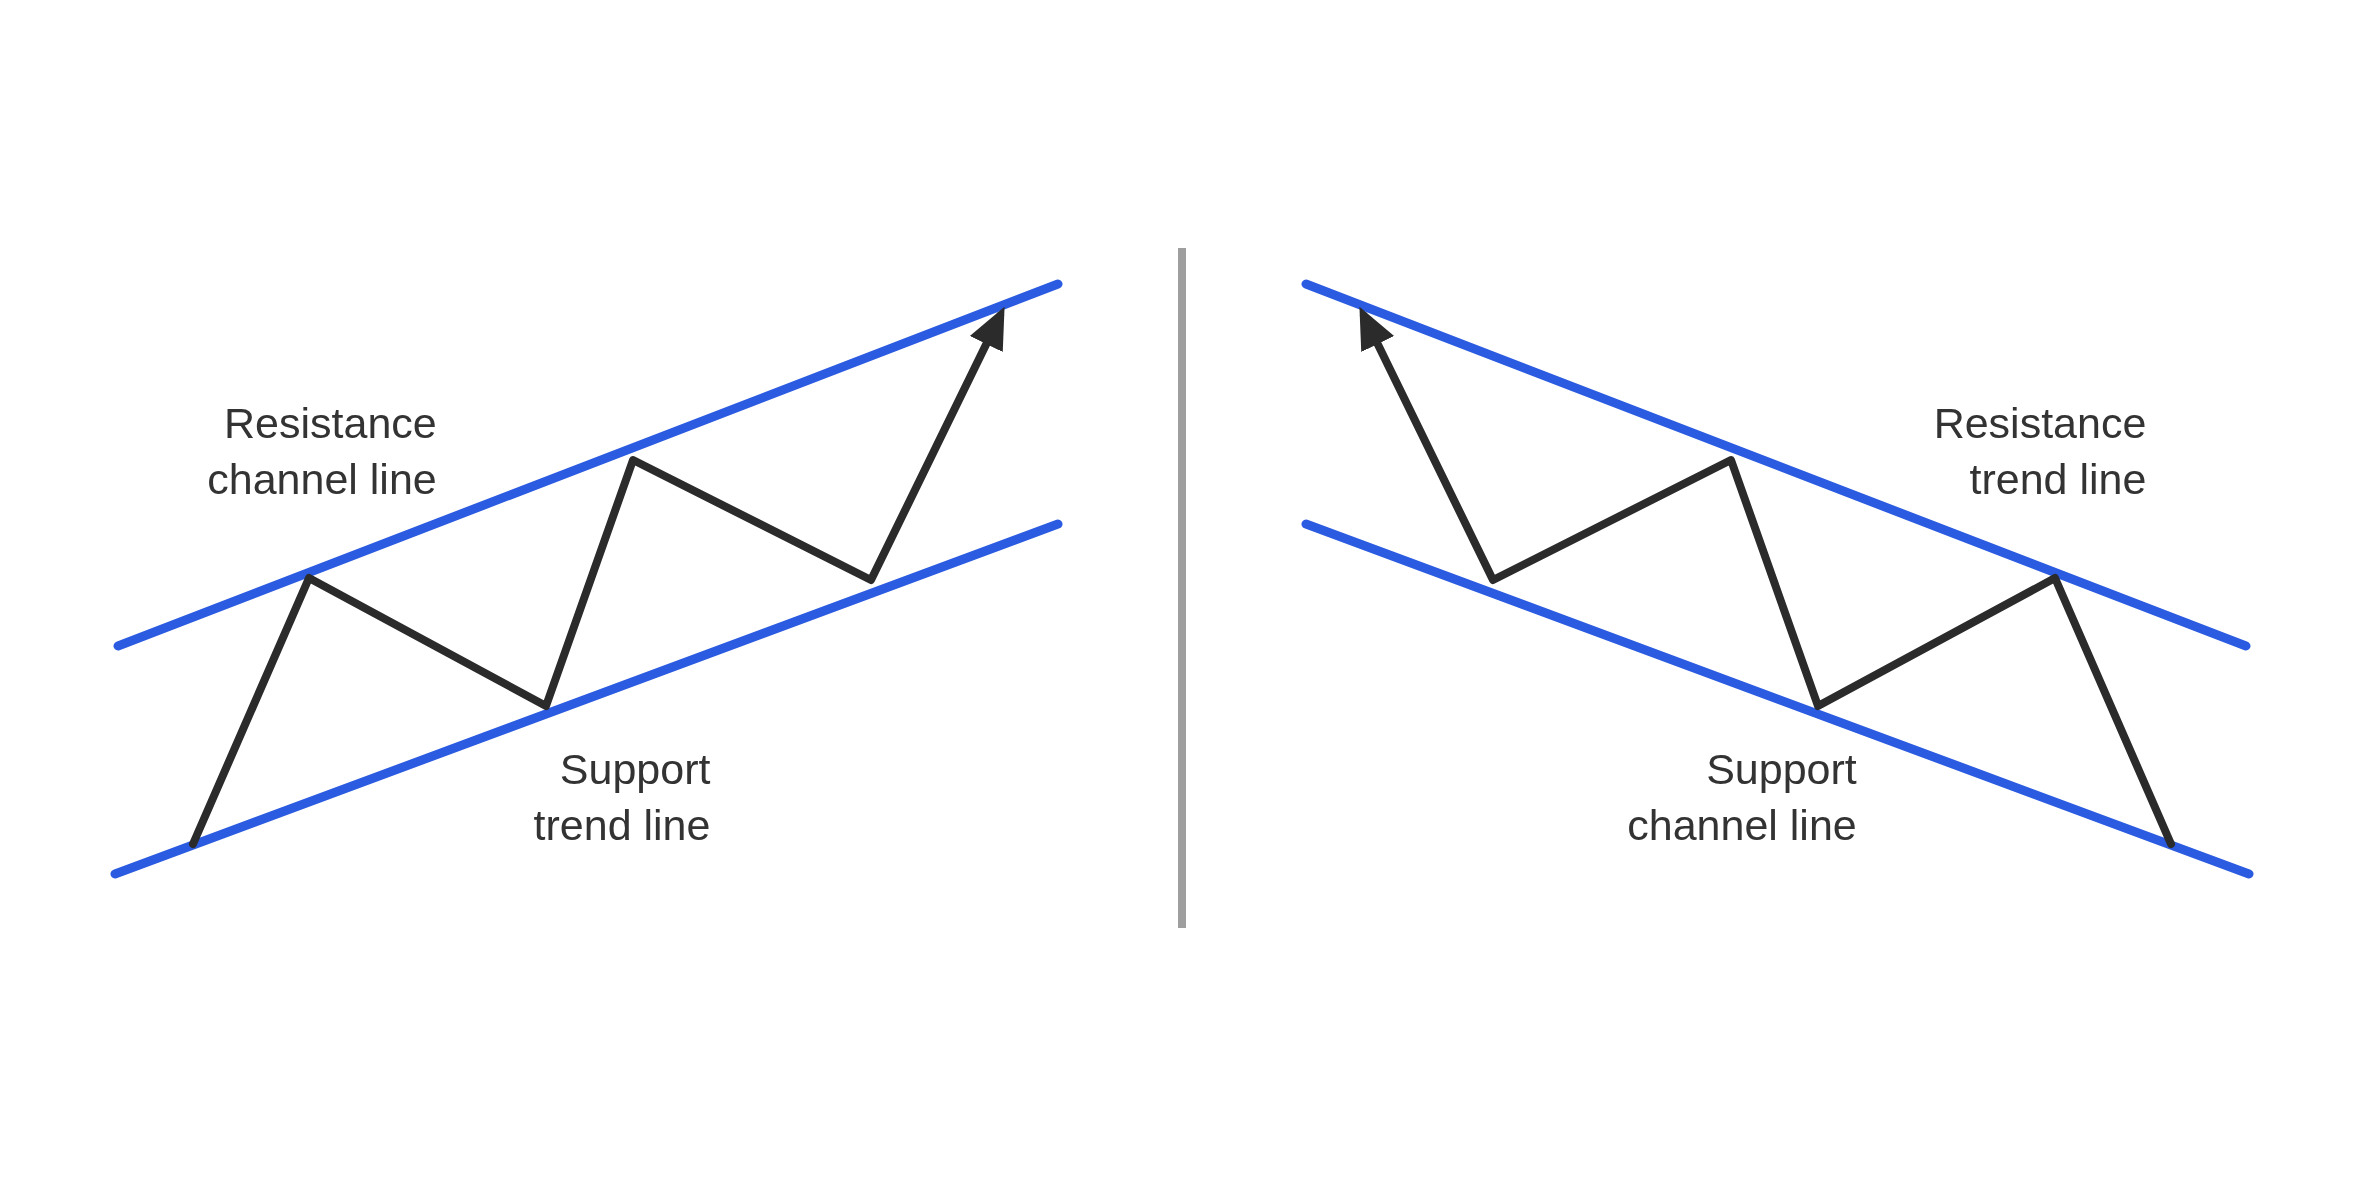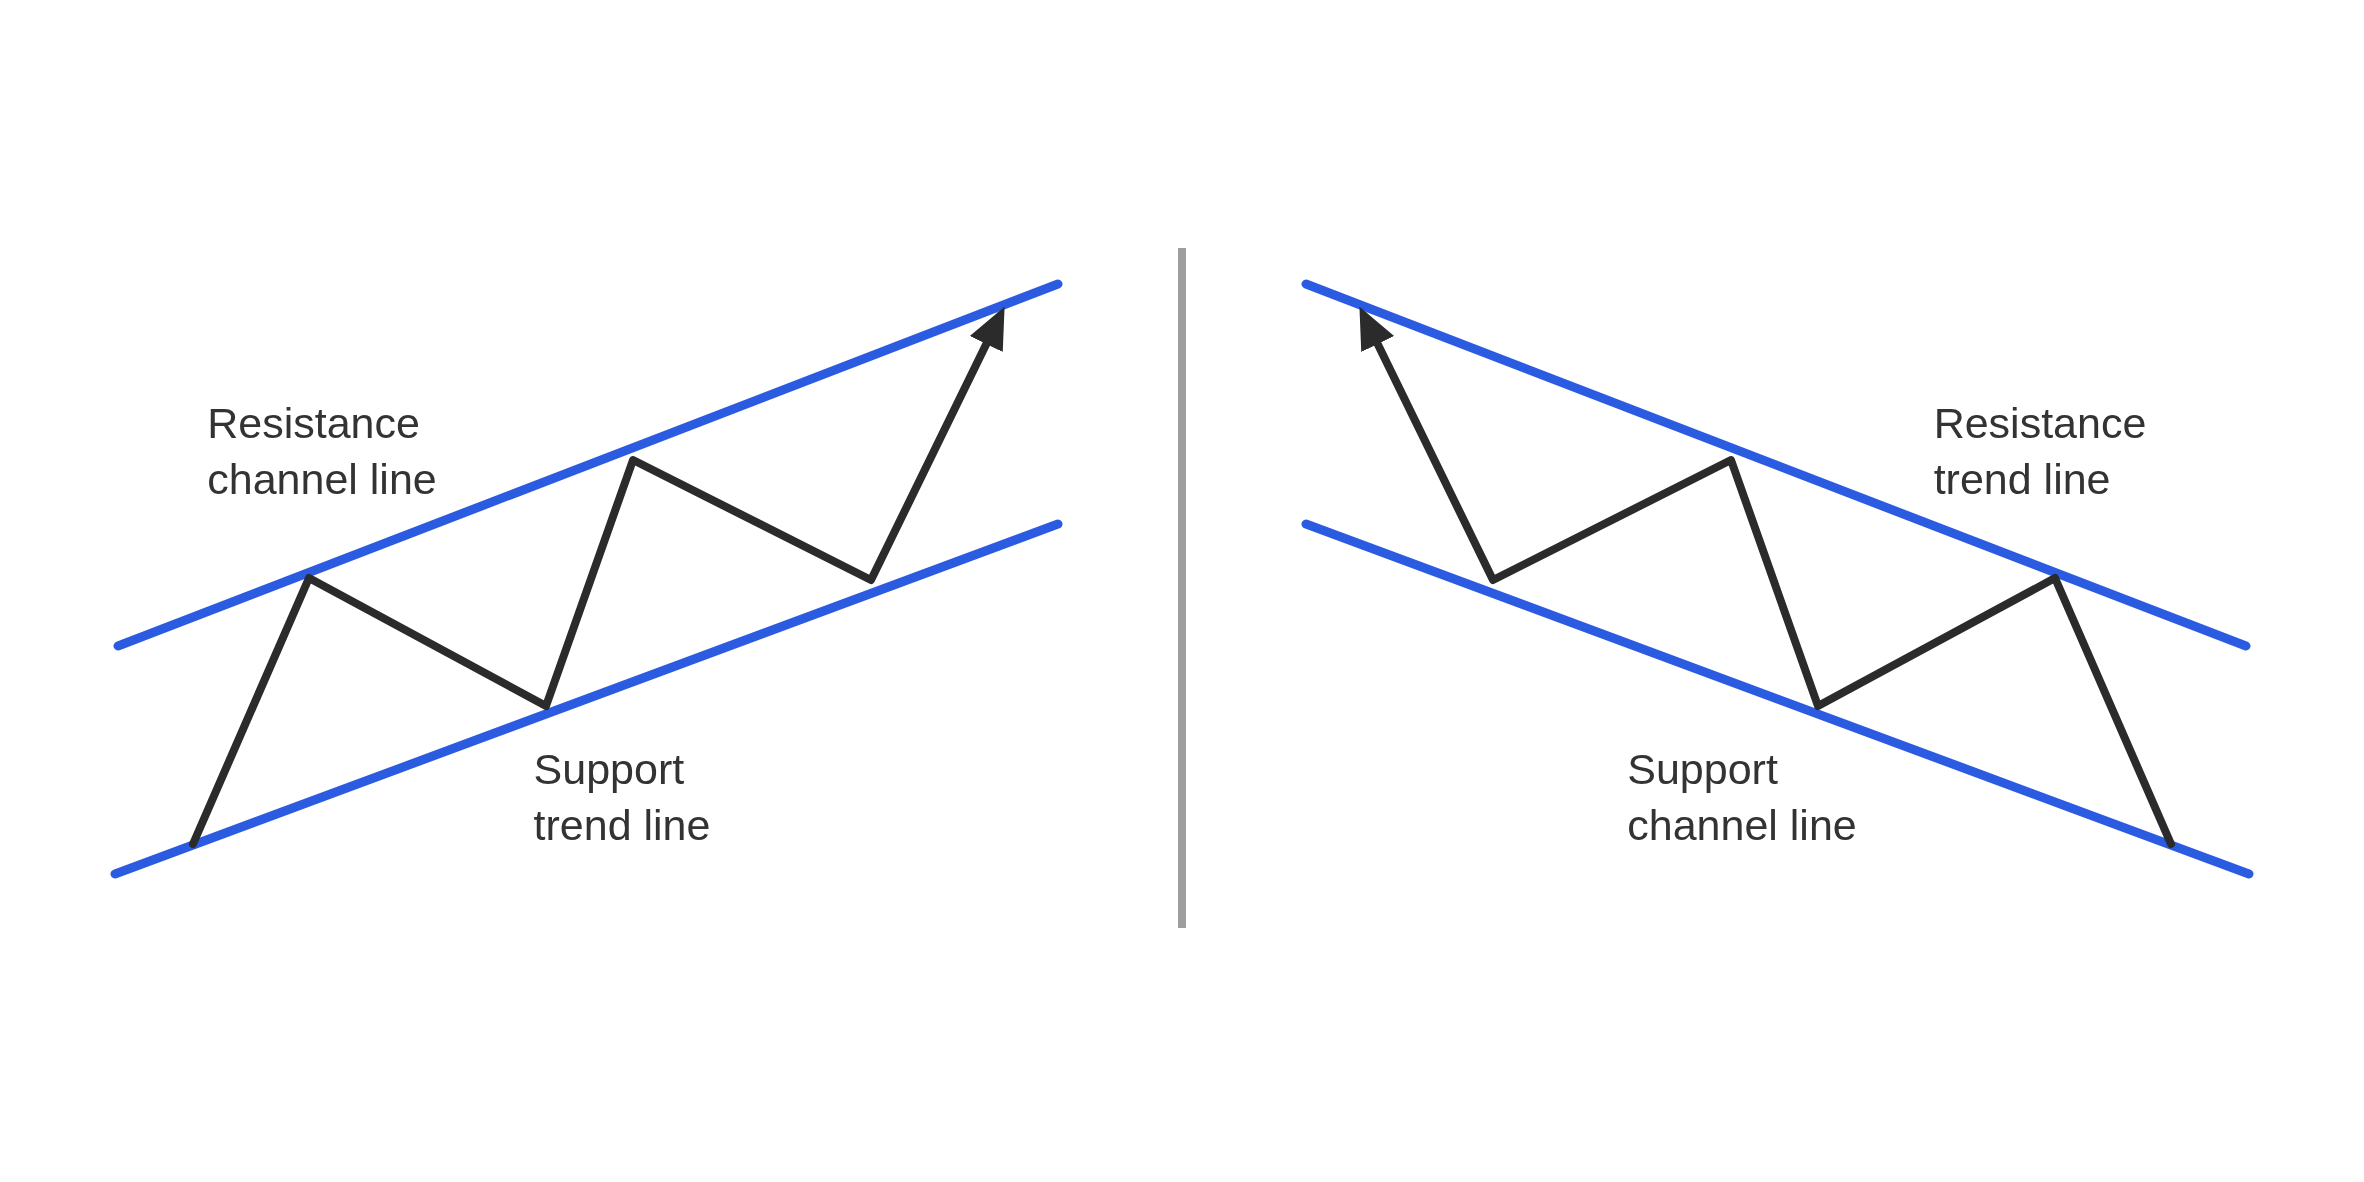--- a/index.html
+++ b/index.html
@@ -18,21 +18,21 @@
     position: absolute;
     left: 0;
     top: 0;
     width: 2364px;
     height: 1182px;
   }
 
   .label {
     position: absolute;
     transform: translate(-50%, -50%);
-    text-align: left;
+    text-align: right;
     font-size: 43px;
     line-height: 1.3;
     color: #333333;
     white-space: nowrap;
   }
   .label span { display: block; }
 
   .label-left-resistance  { left: 322px;  top: 452px; }
   .label-left-support     { left: 622px;  top: 798px; }
   .label-right-resistance { left: 2040px; top: 452px; }

